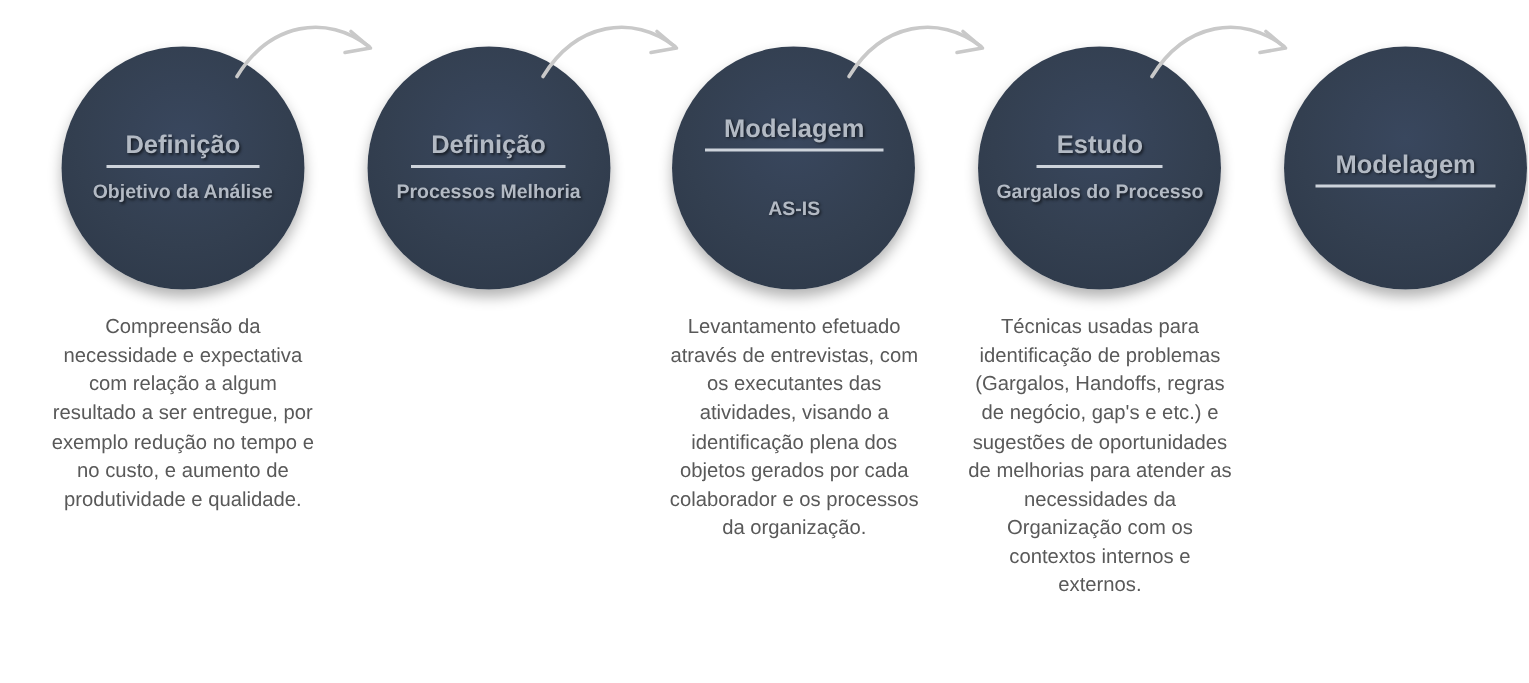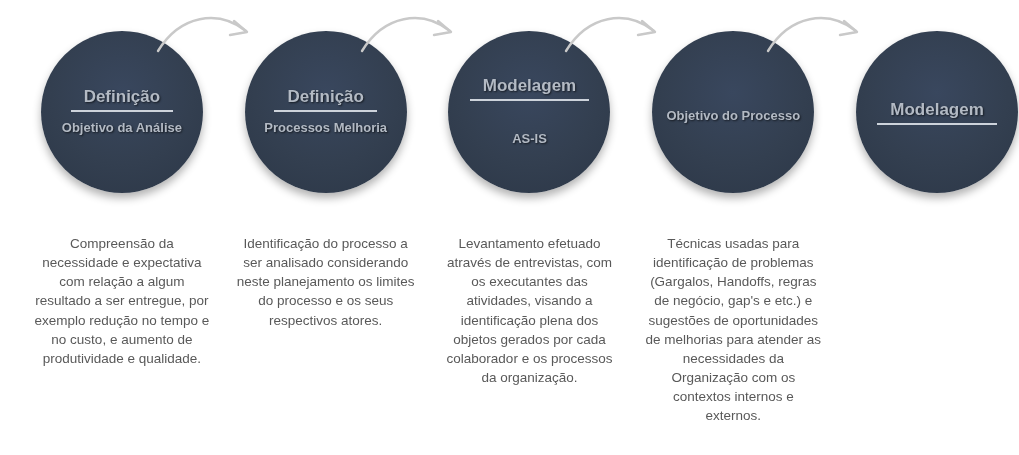--- a/index.html
+++ b/index.html
@@ -53,21 +53,21 @@
     color: #b3bac4;
     font-size: 13px;
     font-weight: bold;
     line-height: 1.25;
     margin-top: 8px;
     max-width: 142px;
     text-shadow: 1px 1px 2px rgba(0,0,0,0.6);
   }
   .circle-subtitle.gap { margin-top: 30px; }
   .desc {
-    margin-top: 41px;
+    margin-top: 15px;
     width: 180px;
     text-align: center;
     color: #595959;
     font-size: 13.5px;
     line-height: 1.42;
   }
   .arrow {
     position: absolute;
     top: 3px;
     width: 104px;
@@ -91,34 +91,34 @@
         <span class="circle-subtitle">Objetivo da Análise</span>
       </div>
       <div class="desc">Compreensão da necessidade e expectativa com relação a algum resultado a ser entregue, por exemplo redução no tempo e no custo, e aumento de produtividade e qualidade.</div>
     </div>
 
     <div class="column">
       <div class="circle">
         <span class="circle-title">Definição</span>
         <span class="circle-subtitle">Processos Melhoria</span>
       </div>
-      <div class="desc">Identificação do processo a ser analisado considerando neste planejamento os limites do processo e os seus respectivos atores.</div>
     </div>
 
     <div class="column">
       <div class="circle">
         <span class="circle-title">Modelagem</span>
         <span class="circle-subtitle gap">AS-IS</span>
       </div>
       <div class="desc">Levantamento efetuado através de entrevistas, com os executantes das atividades, visando a identificação plena dos objetos gerados por cada colaborador e os processos da organização.</div>
     </div>
 
     <div class="column">
       <div class="circle">
-        <span class="circle-subtitle">Objetivo do Processo</span>
+        <span class="circle-title">Estudo</span>
+        <span class="circle-subtitle">Gargalos do Processo</span>
       </div>
       <div class="desc">Técnicas usadas para identificação de problemas (Gargalos, Handoffs, regras de negócio, gap's e etc.)  e sugestões de oportunidades de melhorias para atender as necessidades da Organização com os contextos internos e externos.</div>
     </div>
 
     <div class="column">
       <div class="circle">
         <span class="circle-title">Modelagem</span>
       </div>
     </div>
 

